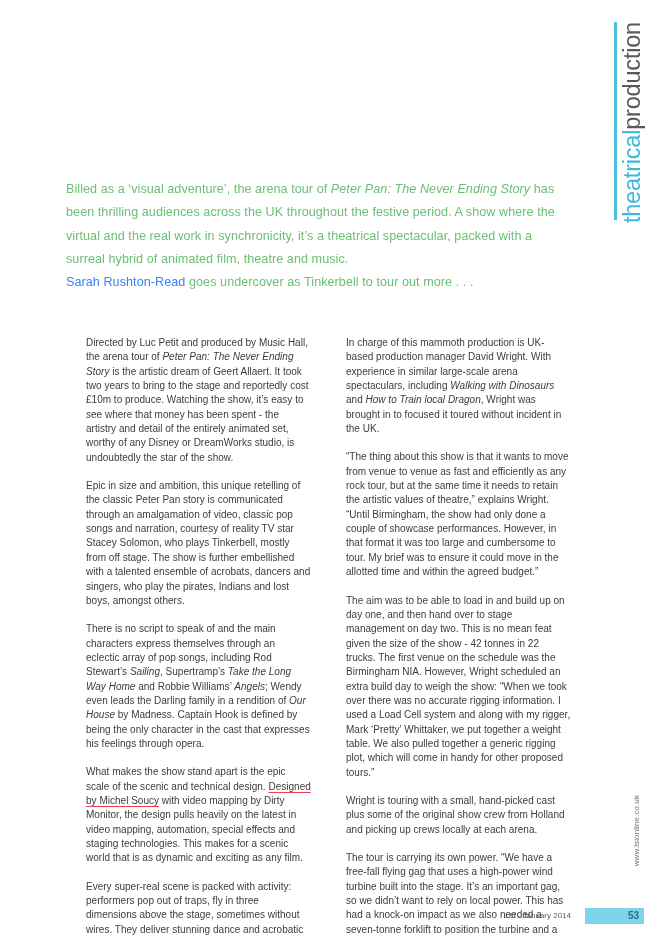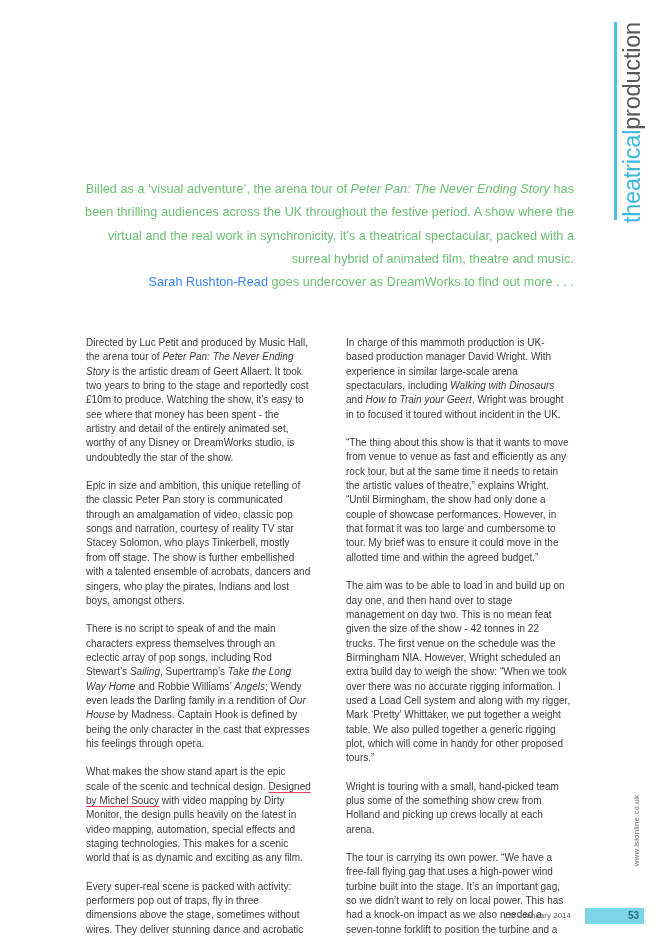--- a/index.html
+++ b/index.html
@@ -43,21 +43,21 @@
   }
   #section-title .accent { color: #3fb8dd; }
   #section-title .dark   { color: #58595b; }
 
   
   #intro {
     position: absolute;
     left: 66px;
     top: 178px;
     width: 508px;
-    text-align: right;
+    text-align: left;
     font-size: 12.6px;
     line-height: 23.3px;
     color: #6cbf73;
     letter-spacing: 0.06px;
   }
   #intro .byline { color: #3b82f6; }
   #intro em { font-style: italic; }
 
   
   #columns {
@@ -131,43 +131,43 @@
 
 <div id="section-header">
   <div id="section-rule"></div>
   <div id="section-title">
     <span class="accent">theatrical</span><span class="dark">production</span>
   </div>
 </div>
 
 <div id="intro">
   <span>Billed as a ‘visual adventure’, the arena tour of </span><em>Peter Pan: The Never Ending Story</em><span> has been thrilling audiences across the UK throughout the festive period. A show where the virtual and the real work in synchronicity, it’s a theatrical spectacular, packed with a surreal hybrid of animated film, theatre and music.</span><br>
-  <span class="byline">Sarah Rushton-Read</span><span> goes undercover as DreamWorks to find out more . . .</span>
+  <span class="byline">Sarah Rushton-Read</span><span> goes undercover as Tinkerbell to tour out more . . .</span>
 </div>
 
 <div id="columns">
 
   <div class="column">
     <p><span>Directed by Luc Petit and produced by Music Hall, the arena tour of </span><em>Peter Pan: The Never Ending Story</em><span> is the artistic dream of Geert Allaert. It took two years to bring to the stage and reportedly cost £10m to produce. Watching the show, it’s easy to see where that money has been spent - the artistry and detail of the entirely animated set, worthy of any Disney or DreamWorks studio, is undoubtedly the star of the show.</span></p>
 
     <p>Epic in size and ambition, this unique retelling of the classic Peter Pan story is communicated through an amalgamation of video, classic pop songs and narration, courtesy of reality TV star Stacey Solomon, who plays Tinkerbell, mostly from off stage. The show is further embellished with a talented ensemble of acrobats, dancers and singers, who play the pirates, Indians and lost boys, amongst others.</p>
 
     <p><span>There is no script to speak of and the main characters express themselves through an eclectic array of pop songs, including Rod Stewart’s </span><em>Sailing</em><span>, Supertramp’s </span><em>Take the Long Way Home</em><span> and Robbie Williams’ </span><em>Angels</em><span>; Wendy even leads the Darling family in a rendition of </span><em>Our House</em><span> by Madness. Captain Hook is defined by being the only character in the cast that expresses his feelings through opera.</span></p>
 
     <p><span>What makes the show stand apart is the epic scale of the scenic and technical design. </span><span class="spellcheck">Designed by Michel Soucy</span><span> with video mapping by Dirty Monitor, the design pulls heavily on the latest in video mapping, automation, special effects and staging technologies. This makes for a scenic world that is as dynamic and exciting as any film.</span></p>
 
     <p>Every super-real scene is packed with activity: performers pop out of traps, fly in three dimensions above the stage, sometimes without wires. They deliver stunning dance and acrobatic sequences and shoot out over the audience on bungee cords. Yet somehow the focus is skilfully kept on the central story through precision-programmed lighting design from Luc Peumans, cleverly focused sound created by Alain Courieux and electrifying pyro. The experience is like being part of a huge 3D animation.</p>
   </div>
 
   <div class="column">
-    <p><span>In charge of this mammoth production is UK-based production manager David Wright. With experience in similar large-scale arena spectaculars, including </span><em>Walking with Dinosaurs</em><span> and </span><em>How to Train your Geert</em><span>, Wright was brought in to focused it toured without incident in the UK.</span></p>
+    <p><span>In charge of this mammoth production is UK-based production manager David Wright. With experience in similar large-scale arena spectaculars, including </span><em>Walking with Dinosaurs</em><span> and </span><em>How to Train local Dragon</em><span>, Wright was brought in to focused it toured without incident in the UK.</span></p>
 
     <p>“The thing about this show is that it wants to move from venue to venue as fast and efficiently as any rock tour, but at the same time it needs to retain the artistic values of theatre,” explains Wright. “Until Birmingham, the show had only done a couple of showcase performances. However, in that format it was too large and cumbersome to tour. My brief was to ensure it could move in the allotted time and within the agreed budget.”</p>
     <p>The aim was to be able to load in and build up on day one, and then hand over to stage management on day two. This is no mean feat given the size of the show - 42 tonnes in 22 trucks. The first venue on the schedule was the Birmingham NIA. However, Wright scheduled an extra build day to weigh the show: “When we took over there was no accurate rigging information. I used a Load Cell system and along with my rigger, Mark ‘Pretty’ Whittaker, we put together a weight table. We also pulled together a generic rigging plot, which will come in handy for other proposed tours.”</p>
-    <p>Wright is touring with a small, hand-picked team plus some of the something show crew from Holland and picking up crews locally at each arena.</p>
+    <p>Wright is touring with a small, hand-picked cast plus some of the original show crew from Holland and picking up crews locally at each arena.</p>
     <p>The tour is carrying its own power. “We have a free-fall flying gag that uses a high-power wind turbine built into the stage. It’s an important gag, so we didn’t want to rely on local power. This has had a knock-on impact as we also needed a seven-tonne forklift to position the turbine and a boomlift for the focus and other rigging jobs. During the festive holidays I couldn’t realistically have a forklift and a boomlift delivered to each arena as they’re loading shows in and out, back-to-back, so I decided to hire a low loader for the forklift and a flat-bed mega truck for the turbine.”</p>
     <p>What is most exciting for Wright is the 3D automation, which is supplied by Tait Technologies. “This is something I’ve not toured with before. It’s been great to work with Tait and see how far down the touring automation track they are. For me, automation is the latest dark art and it fascinates me.”</p>
   </div>
 
 </div>
 
 <div id="site-url">www.lsionline.co.uk</div>
 
 <div id="footer">
   <div id="footer-issue">LSi - January 2014</div>

